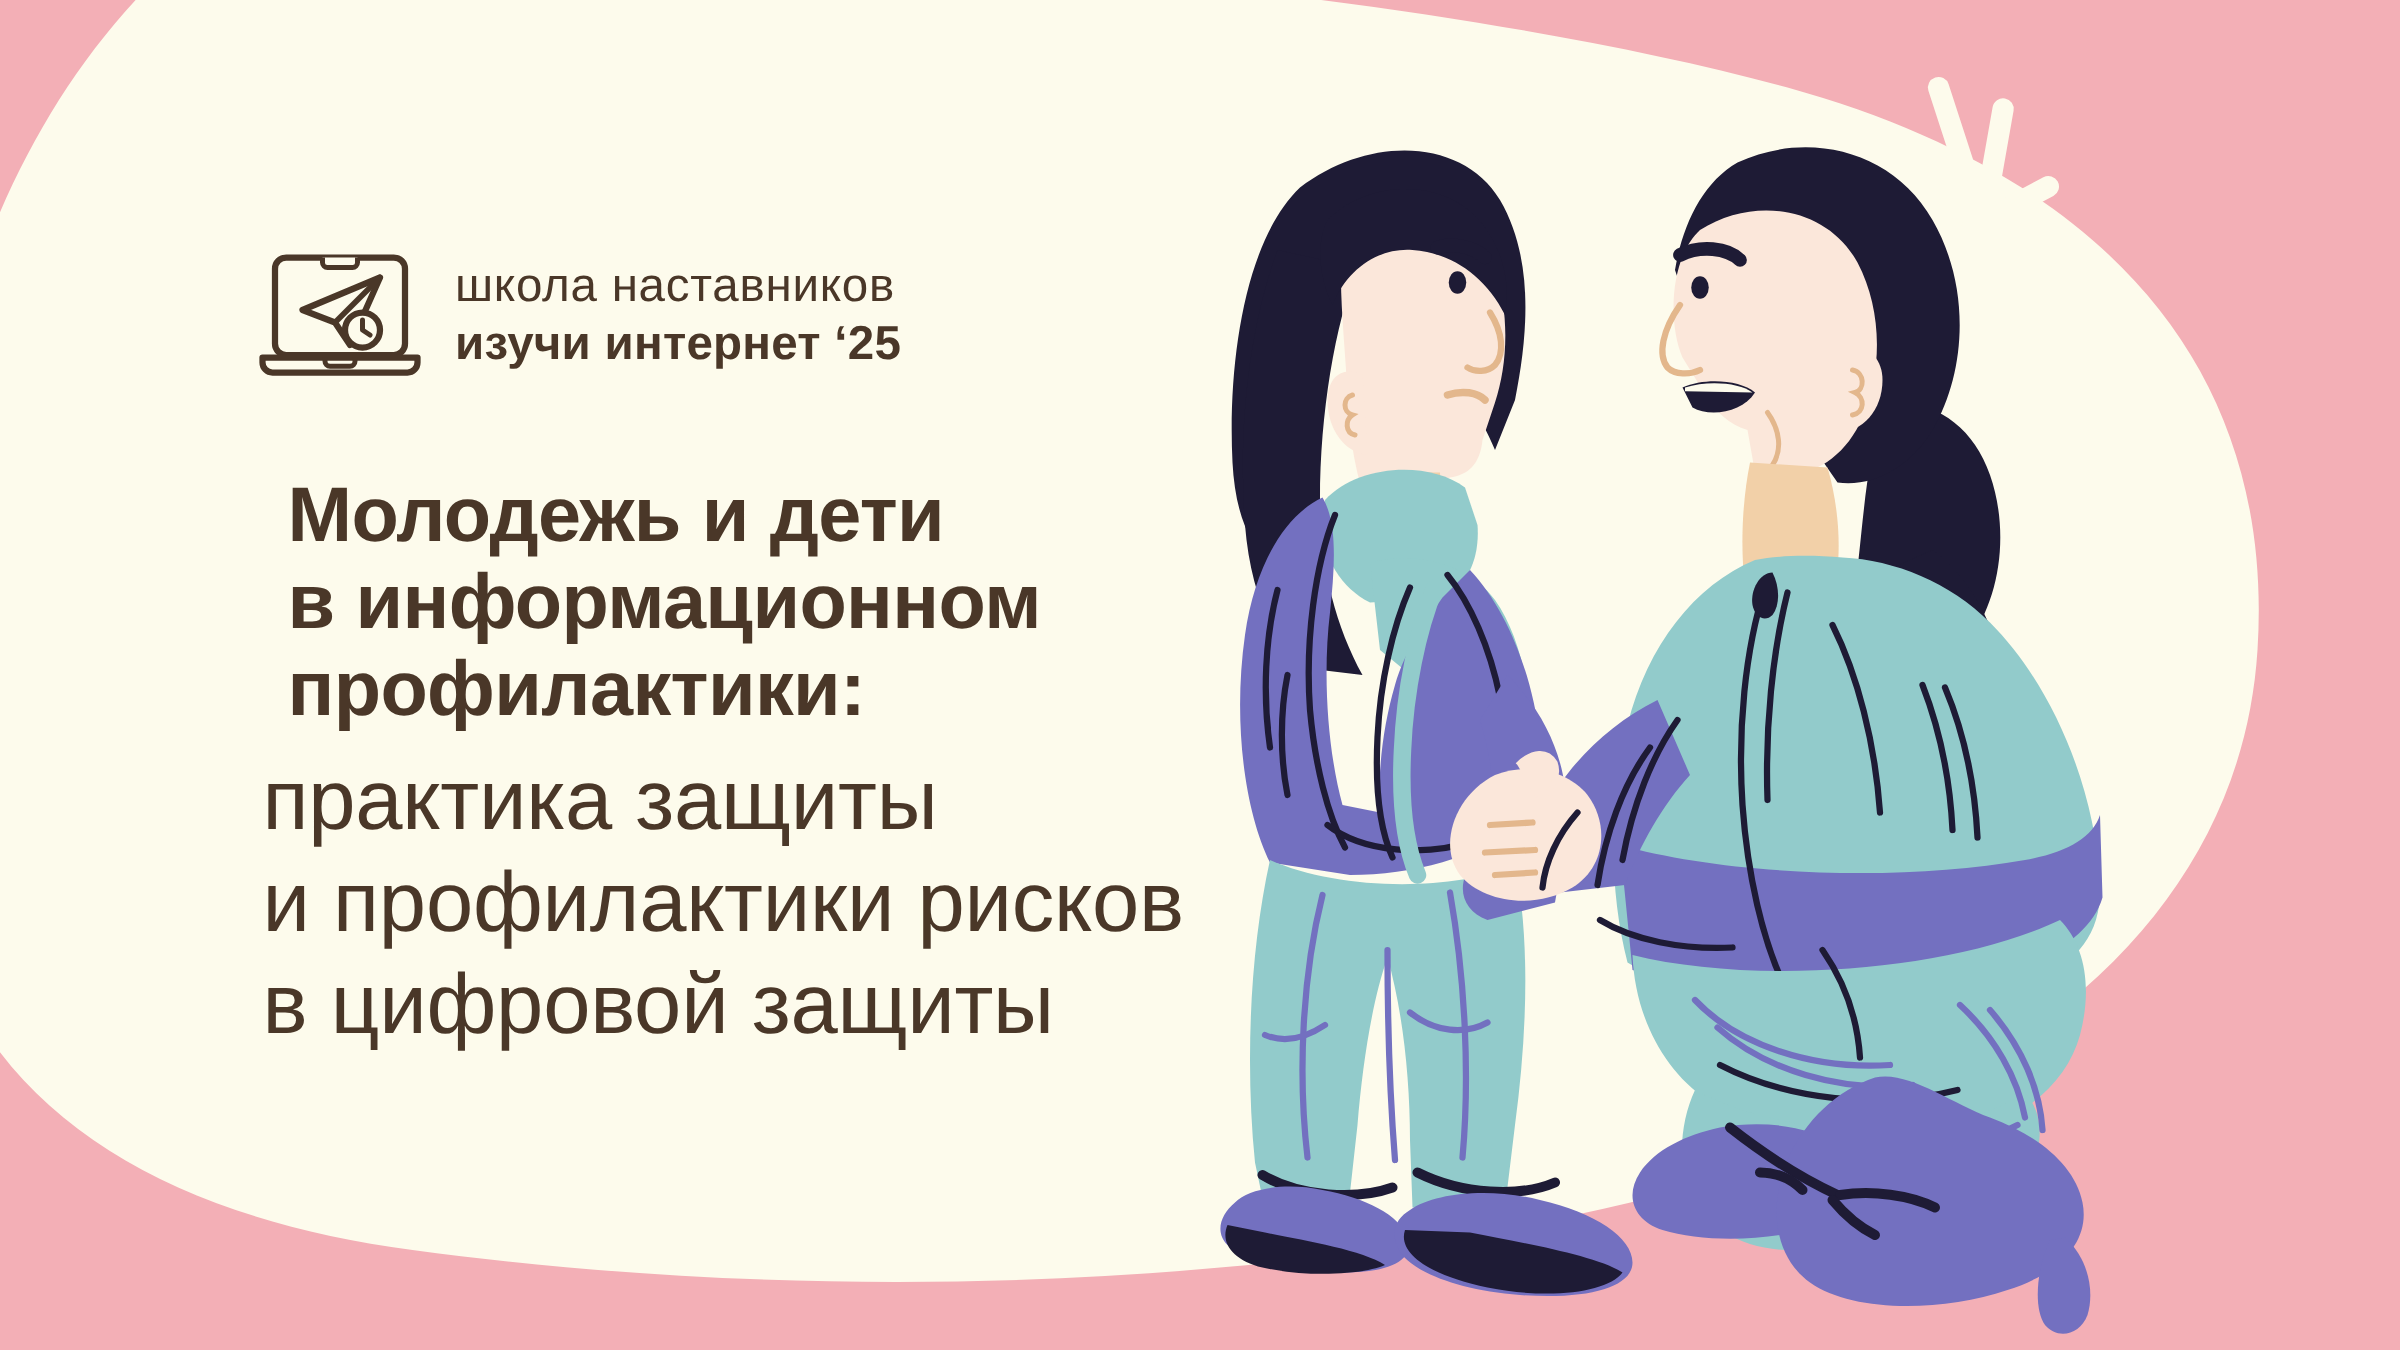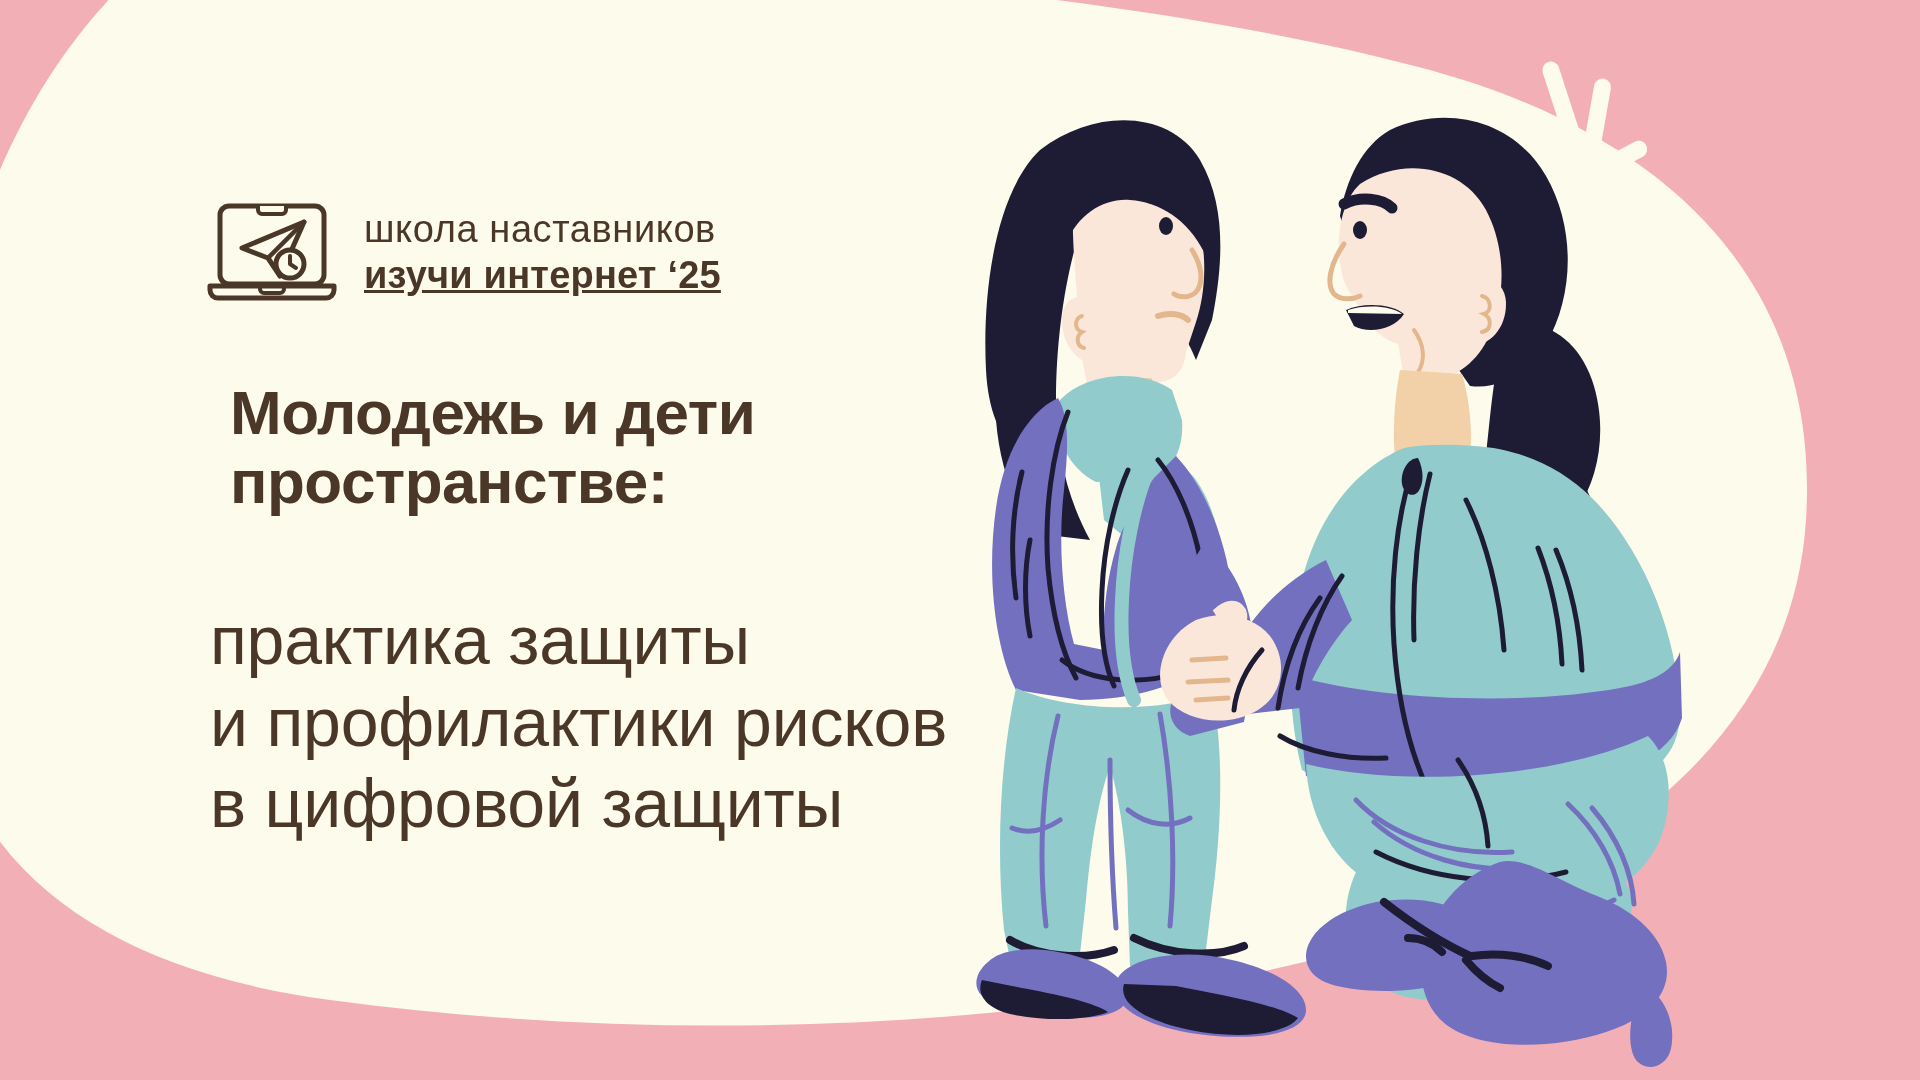--- a/index.html
+++ b/index.html
@@ -59,21 +59,20 @@
     color: #4A3728;
     white-space: nowrap;
   }
   .logo-line-2 {
     font-size: 38px;
     letter-spacing: 0.2px;
     font-weight: 700;
     color: #4A3728;
     white-space: nowrap;
     margin-top: 8px;
-    text-decoration: underline;
   }
 
   
   .headline {
     position: absolute;
     left: 210px;
     top: 378px;
     width: 880px;
     margin-left: 20px;
   }
@@ -459,21 +458,22 @@
         <path d="M 84 60 L 84 68 L 90 72" fill="none" stroke="#4A3728" stroke-width="4" stroke-linecap="round" stroke-linejoin="round"></path>
       </svg>
       <div class="logo-words">
         <div class="logo-line-1">школа наставников</div>
         <div class="logo-line-2">изучи интернет ‘25</div>
       </div>
     </div>
 
     <div class="headline">
       <div class="headline-line">Молодежь и дети</div>
-      <div class="headline-line">пространстве:</div>
+      <div class="headline-line">в информационном</div>
+      <div class="headline-line">профилактики:</div>
     </div>
 
     <div class="subhead">
       <div class="subhead-line">практика защиты</div>
       <div class="subhead-line">и профилактики рисков</div>
       <div class="subhead-line">в цифровой защиты</div>
     </div>
 
   </div>
 </div>

